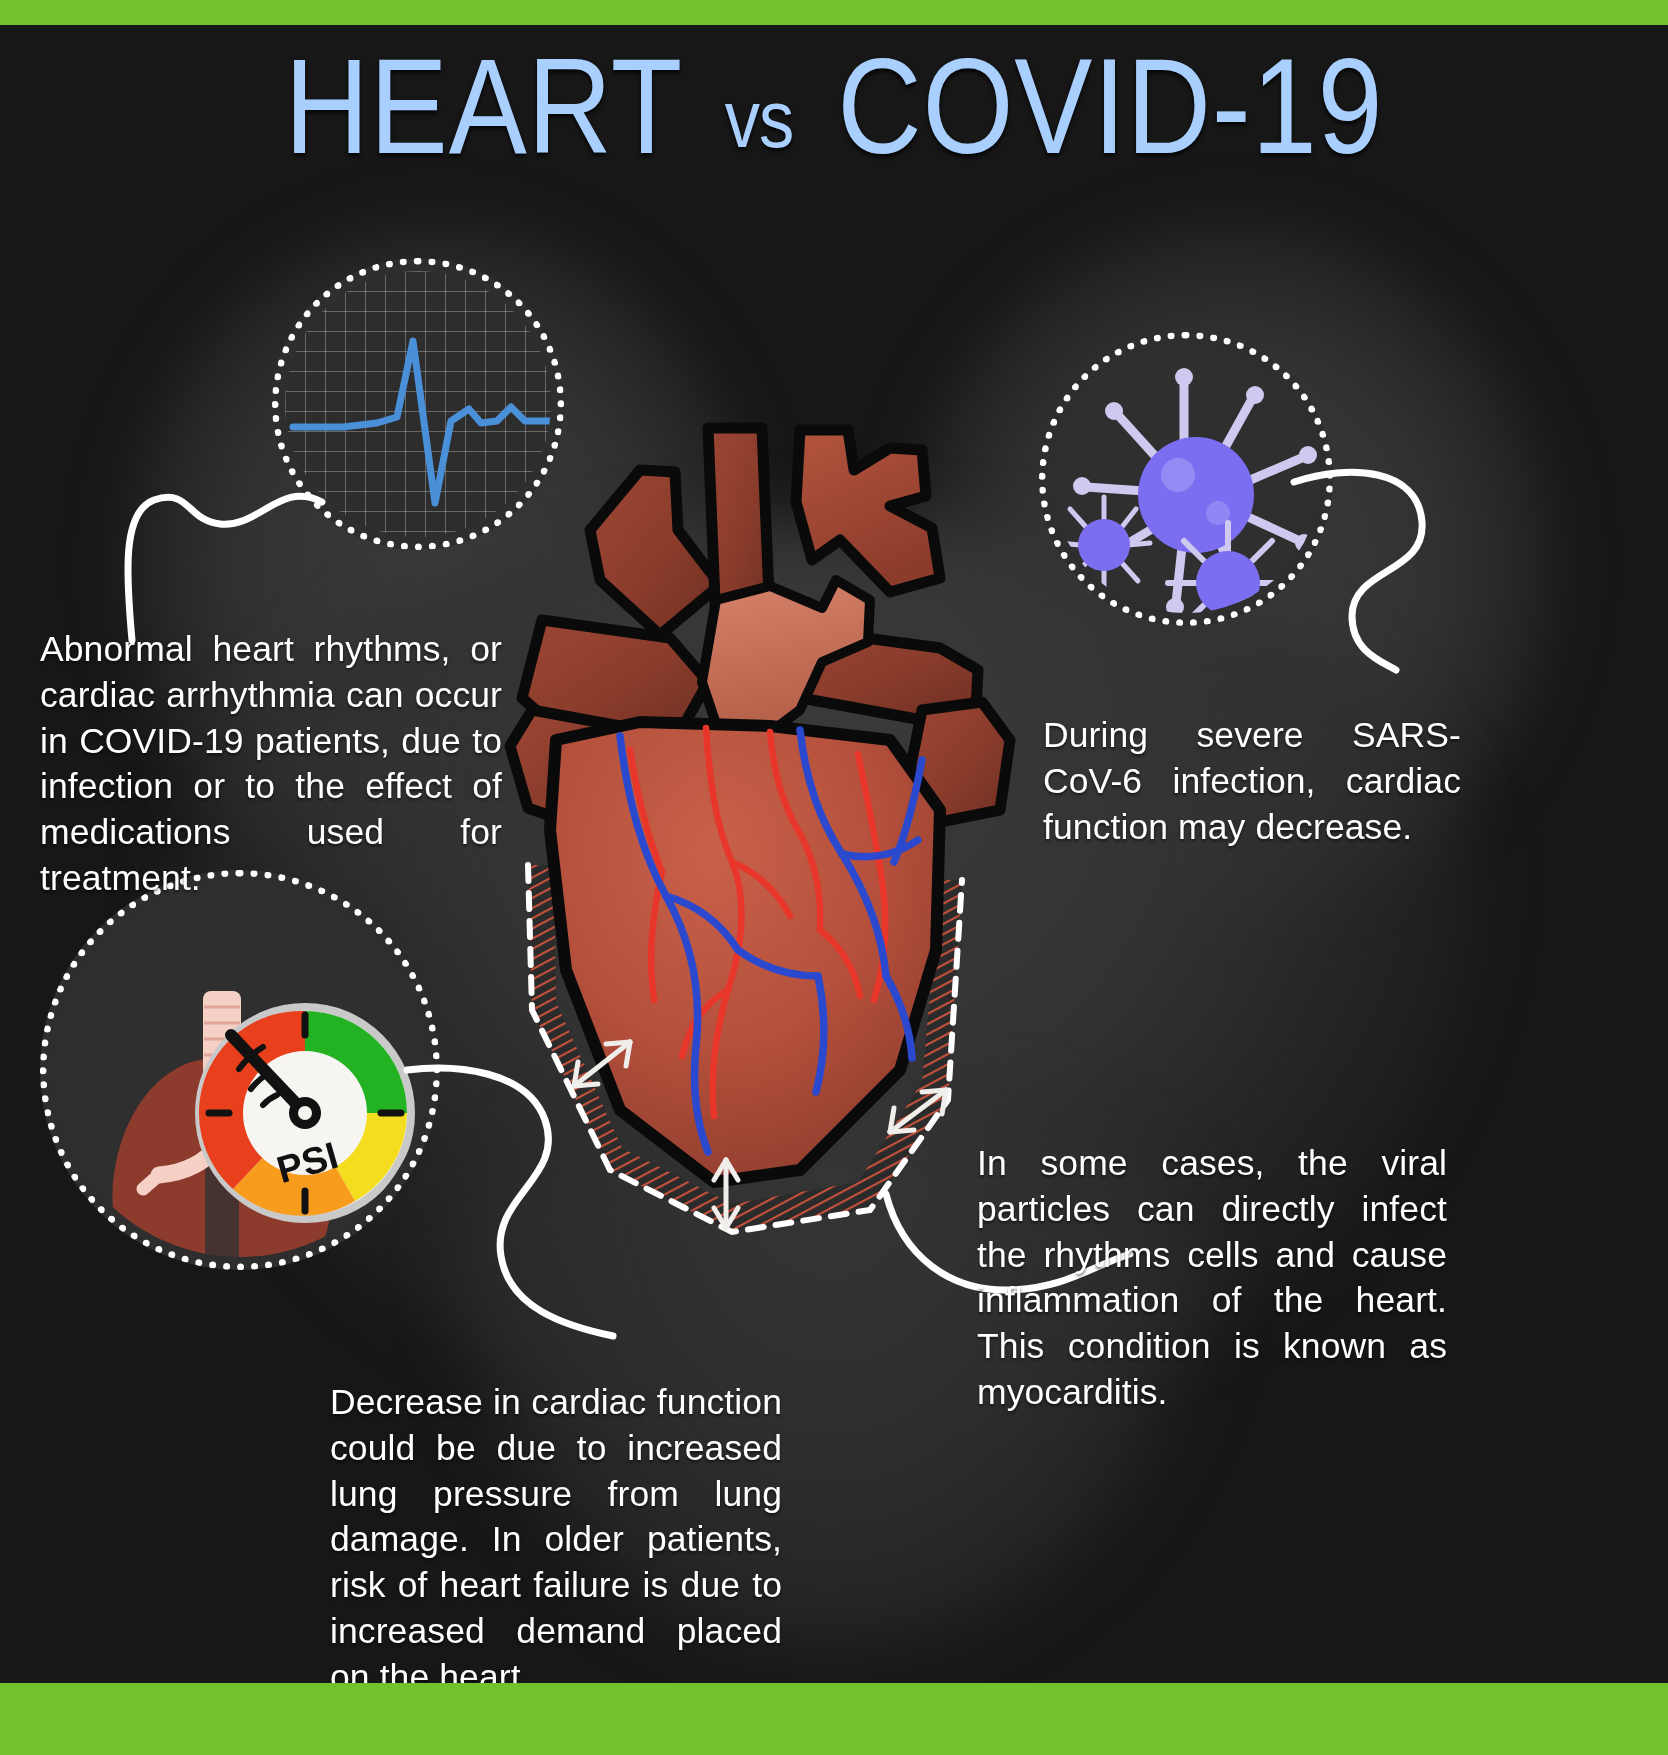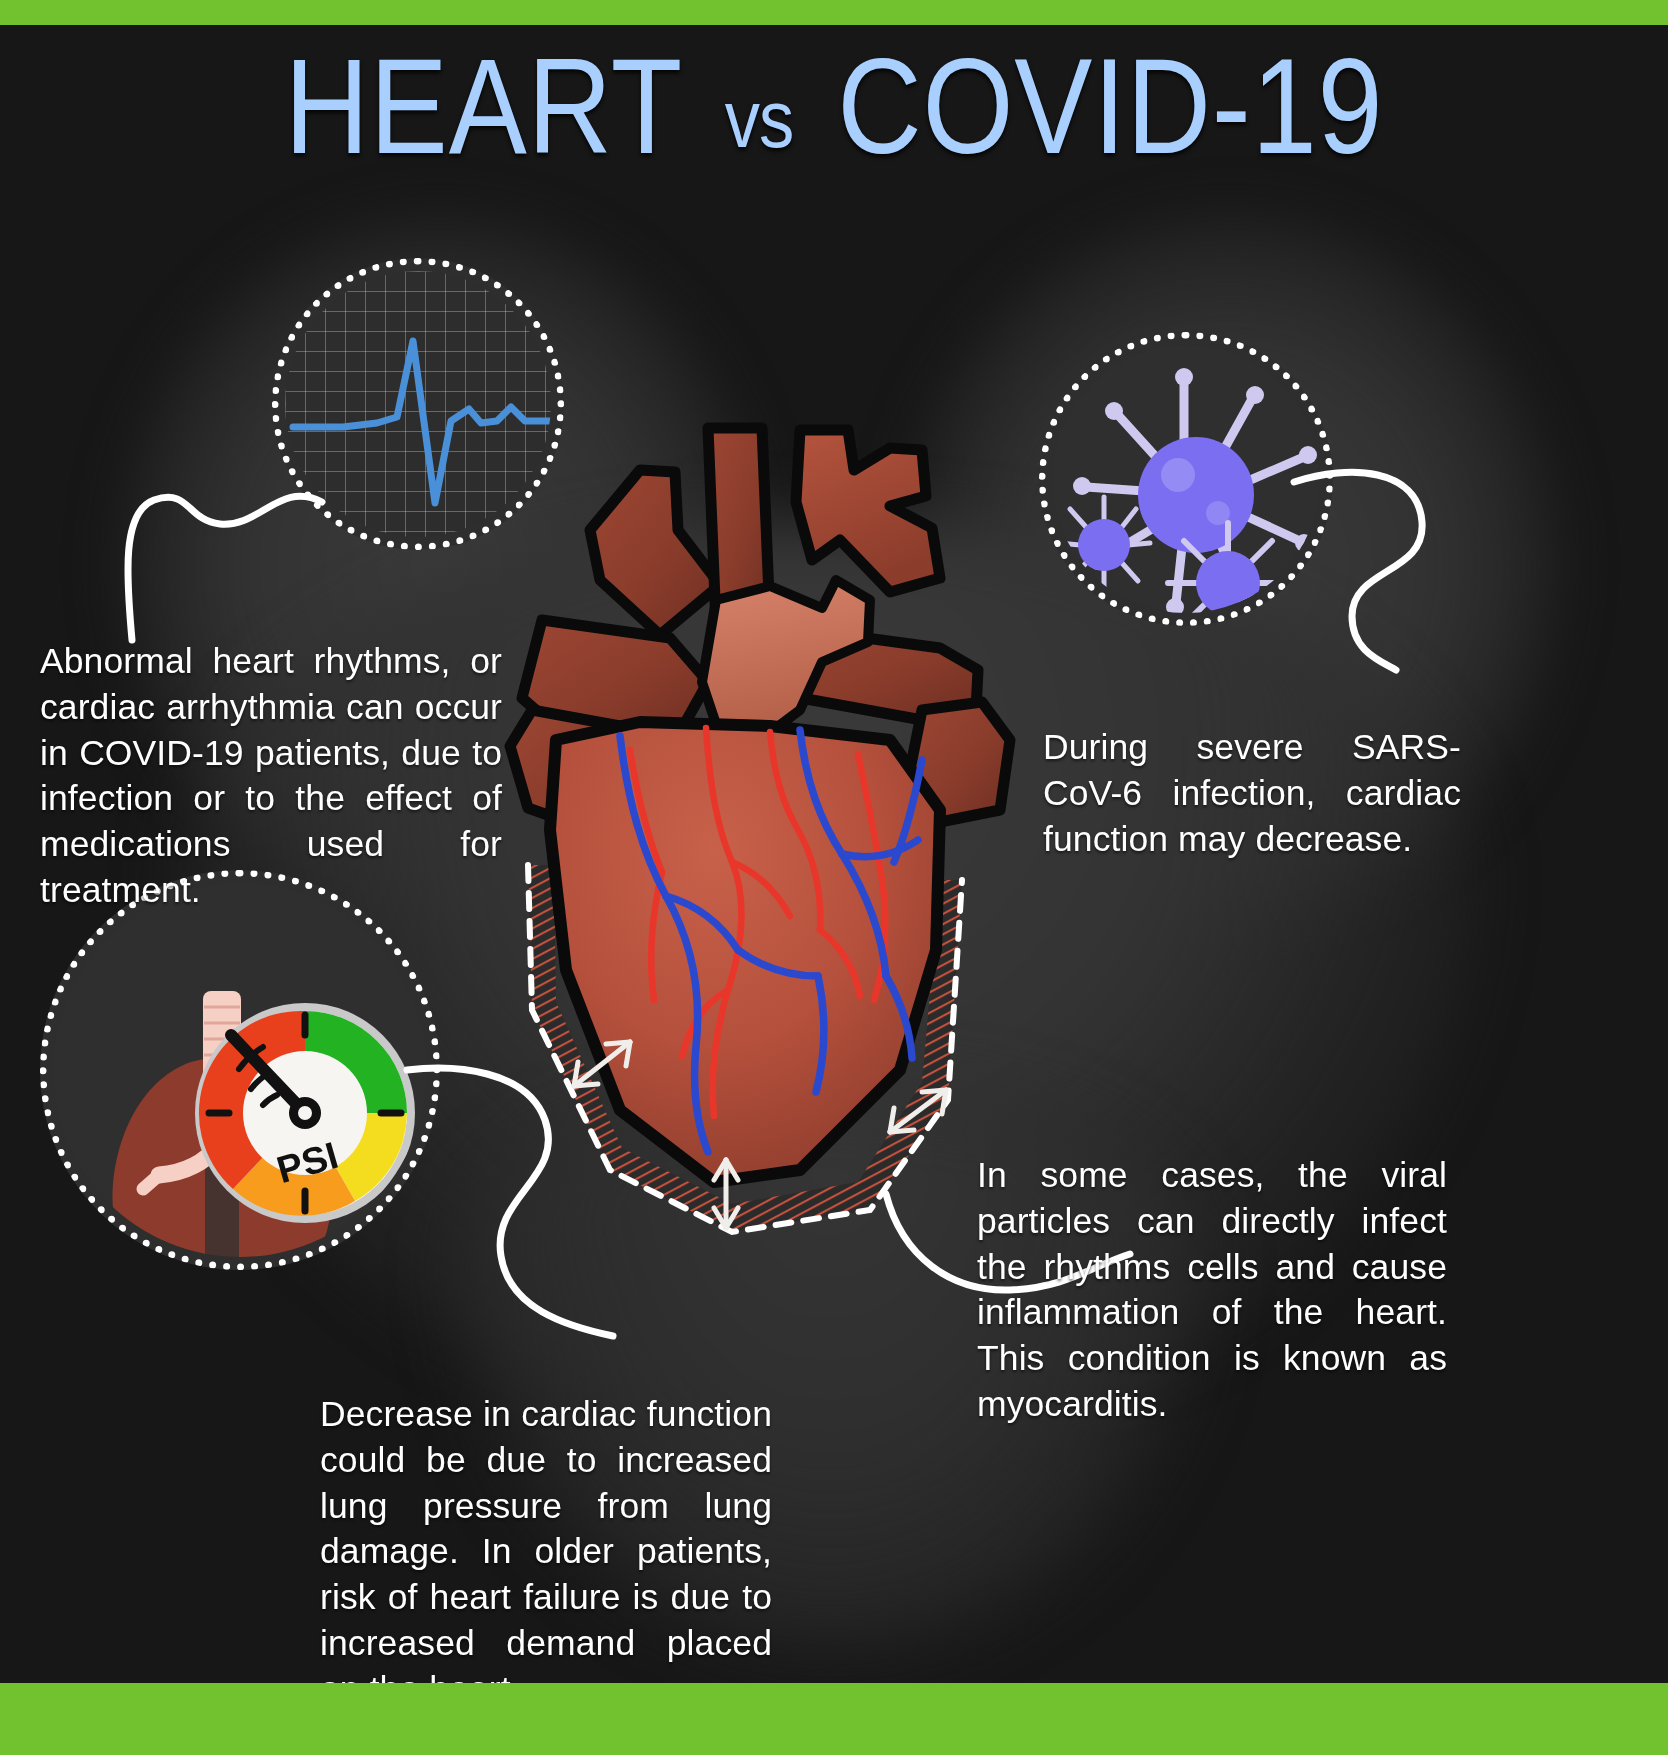--- a/index.html
+++ b/index.html
@@ -121,25 +121,25 @@
     color: #ffffff;
     font-size: 35.5px;
     line-height: 1.29;
     text-align: justify;
     z-index: 18;
     font-family: "Liberation Sans", sans-serif;
     letter-spacing: 0.1px;
     text-shadow: 0 2px 3px rgba(0,0,0,0.6);
   }
   .txt p { margin: 0; text-align: justify; }
-  .txt p:last-child { text-align-last: left; margin-top: 12px; }
+  .txt p:last-child { text-align-last: left; }
   .txt-arrhythmia { left: 40px;   top: 627px;  width: 462px; }
   .txt-sars       { left: 1043px; top: 713px;  width: 418px; }
   .txt-myo        { left: 977px;  top: 1141px; width: 470px; }
-  .txt-lung       { left: 320px;  top: 1380px; width: 452px; }
+  .txt-lung       { left: 330px;  top: 1380px; width: 452px; }
 
   
   .heart-wrap {
     position: absolute;
     left: 470px; top: 410px;
     width: 580px; height: 830px;
     z-index: 10;
   }
 </style>
 </head>

